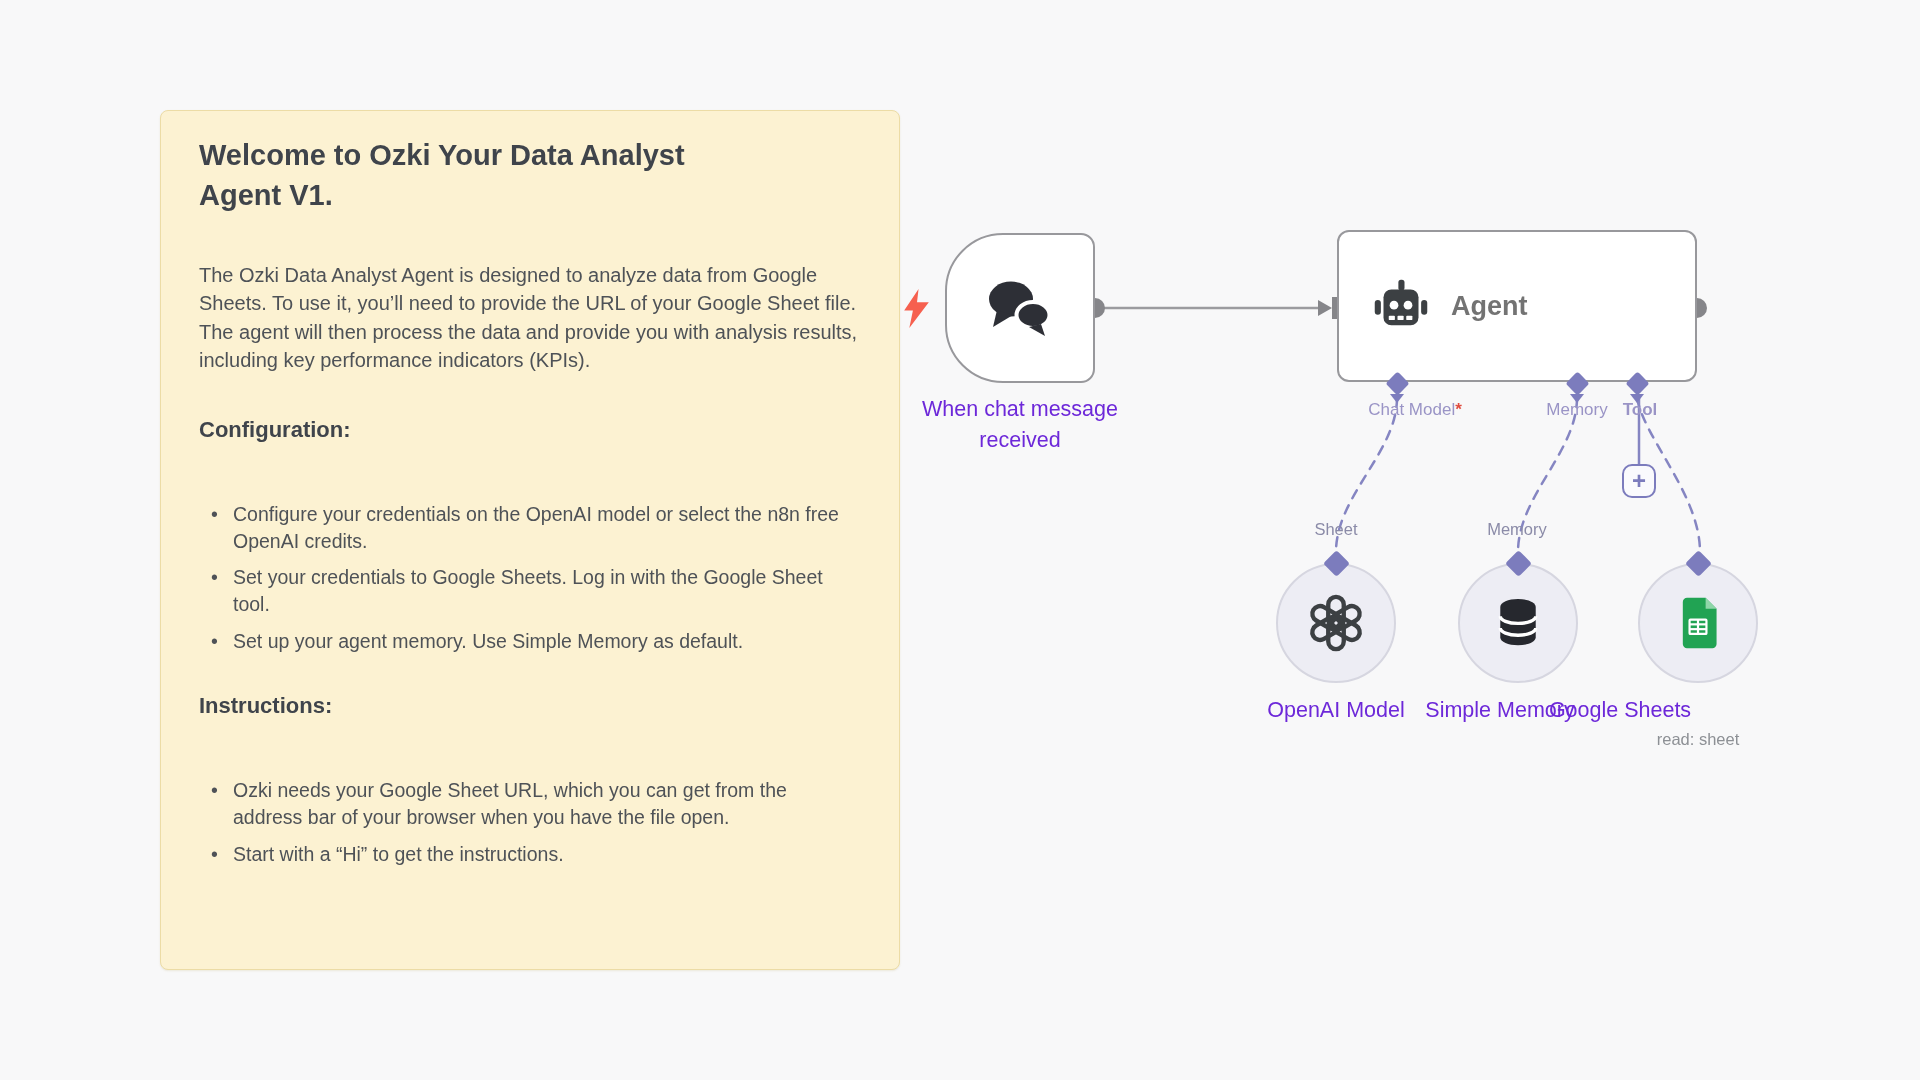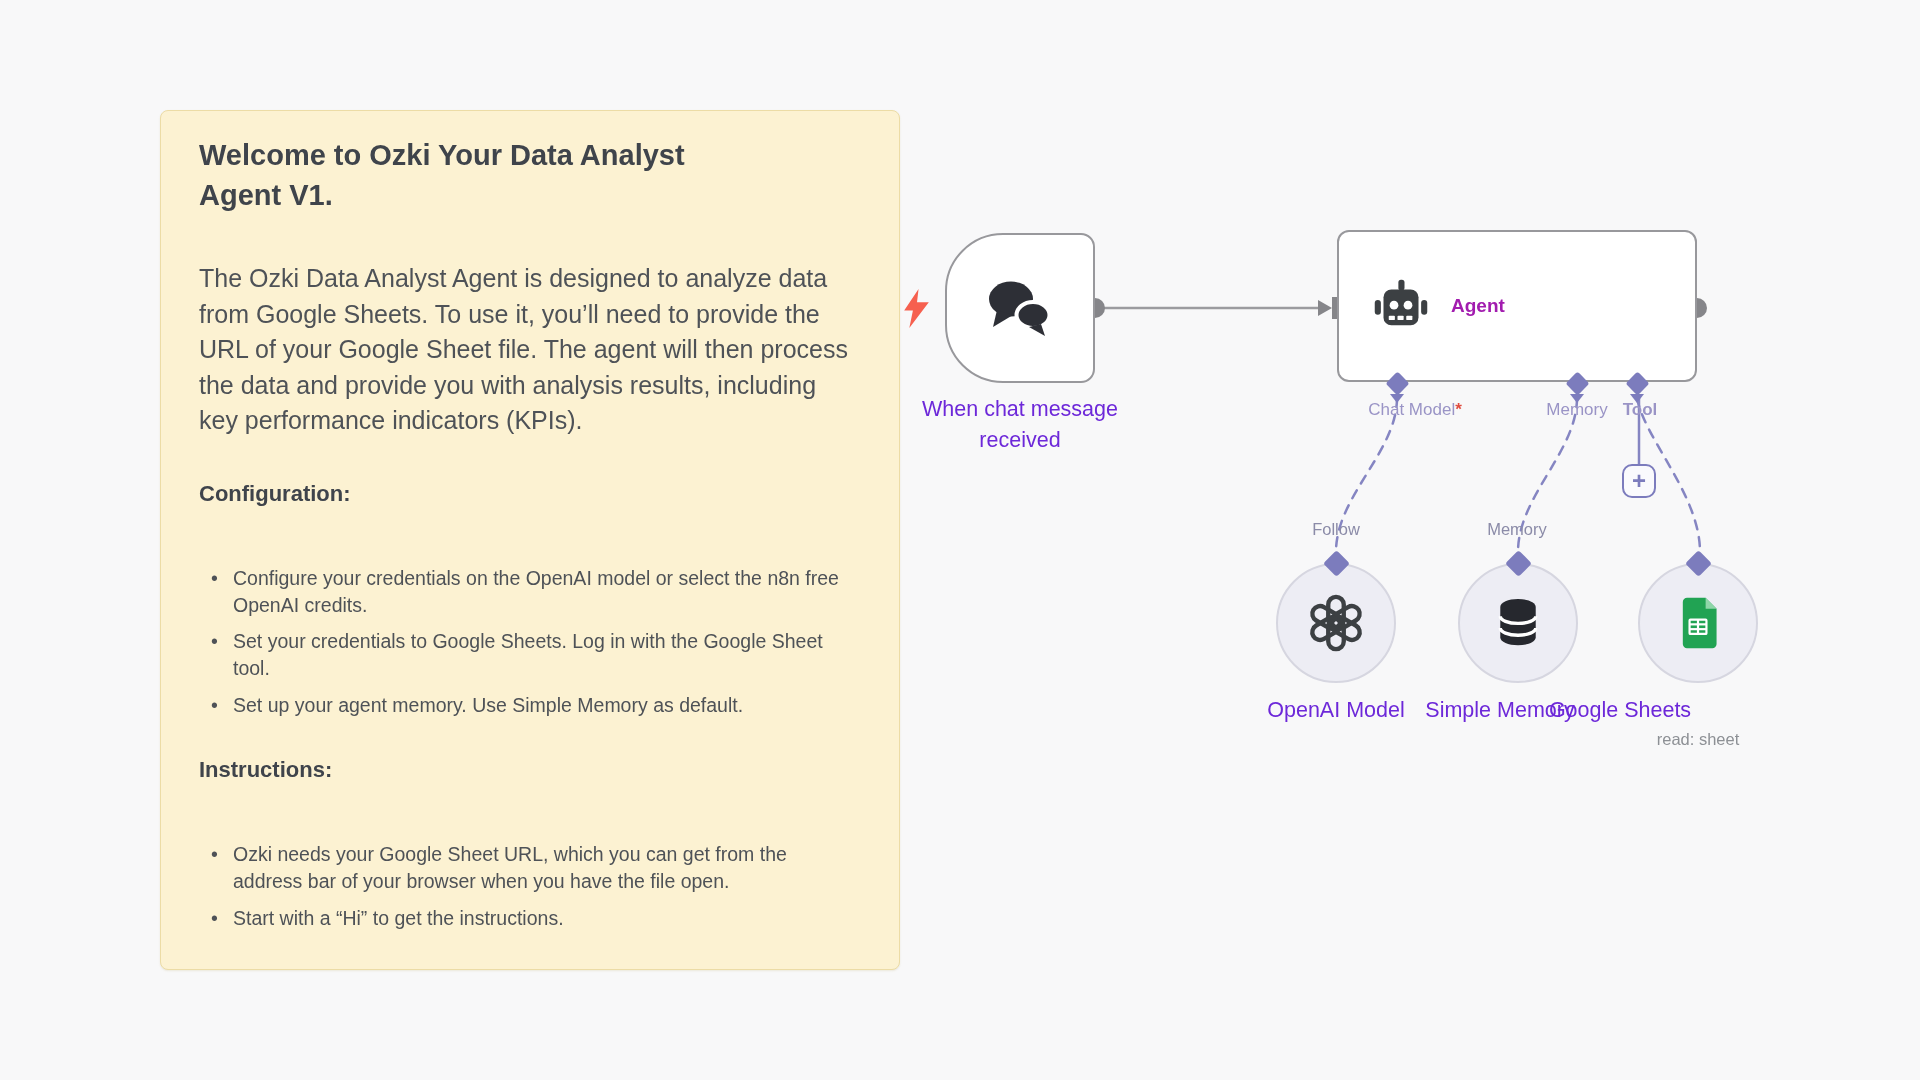--- a/index.html
+++ b/index.html
@@ -17,21 +17,21 @@
     position:absolute; left:160px; top:110px; width:740px; height:860px;
     background:#fcf2d2; border:1px solid #ecdca6; border-radius:8px;
     padding:24px 38px; z-index:2;
     box-shadow:0 1px 2px rgba(180,160,90,.18);
   }
   .sticky h1 {
     font-size:29px; line-height:1.38; font-weight:700; color:#3f444b;
     max-width:560px; margin-bottom:46px;
   }
   .sticky p.intro {
-    font-size:25px; line-height:1.42; color:#4e5257; margin-bottom:42px;
+    font-size:20px; line-height:1.42; color:#4e5257; margin-bottom:42px;
   }
   .sticky h2 {
     font-size:22px; font-weight:700; color:#3f444b; margin-bottom:58px;
   }
   .sticky ul {
     list-style:none; margin:0 0 38px 8px; padding:0;
   }
   .sticky li {
     position:relative; padding-left:26px; font-size:19.5px; line-height:1.4;
     color:#4e5257; margin-bottom:9px; max-width:640px;
@@ -46,21 +46,21 @@
     background:#ffffff; border:2px solid #98989c;
     border-radius:58px 14px 14px 58px; z-index:3;
     display:flex; align-items:center; justify-content:center;
   }
   .node-agent {
     position:absolute; left:1337px; top:230px; width:360px; height:152px;
     background:#ffffff; border:2px solid #98989c; border-radius:12px; z-index:3;
     display:flex; align-items:center;
   }
   .node-agent .agent-label {
-    font-size:19px; font-weight:600; color:#a21caf; margin-left:22px;
+    font-size:27px; font-weight:600; color:#737373; margin-left:22px;
   }
   .node-agent .robot-wrap { margin-left:34px; width:56px; height:56px; }
 
   .subnode {
     position:absolute; width:120px; height:120px; border-radius:50%;
     background:#ededf4; border:2px solid #d6d6e0; z-index:3;
     display:flex; align-items:center; justify-content:center;
   }
 
   
@@ -191,21 +191,21 @@
   <div class="ep-label" style="left:1393px; top:400px;margin-left:22px;">
     <span>Chat Model</span><span class="req">*</span>
   </div>
   <div class="ep-label" style="left:1577px; top:400px;">Memory</div>
   <div class="ep-label" style="left:1640px; top:400px;font-weight:bold;">Tool</div>
 
   <div class="plus-btn">
     <span>+</span>
   </div>
 
-  <div class="mid-label" style="left:1336px; top:520px;">Follow</div>
+  <div class="mid-label" style="left:1336px; top:520px;">Sheet</div>
   <div class="mid-label" style="left:1517px; top:520px;">Memory</div>
 
   <div class="subnode" style="left:1276px; top:563px;">
     <svg width="62" height="62" viewBox="0 0 64 64">
       <g fill="none" stroke="#3c4043" stroke-width="4.5" stroke-linejoin="round">
         <g transform="rotate(0 32 32)">
             <rect x="24" y="5" width="16" height="31" rx="8"></rect>
           </g>
         <g transform="rotate(60 32 32)">
             <rect x="24" y="5" width="16" height="31" rx="8"></rect>

